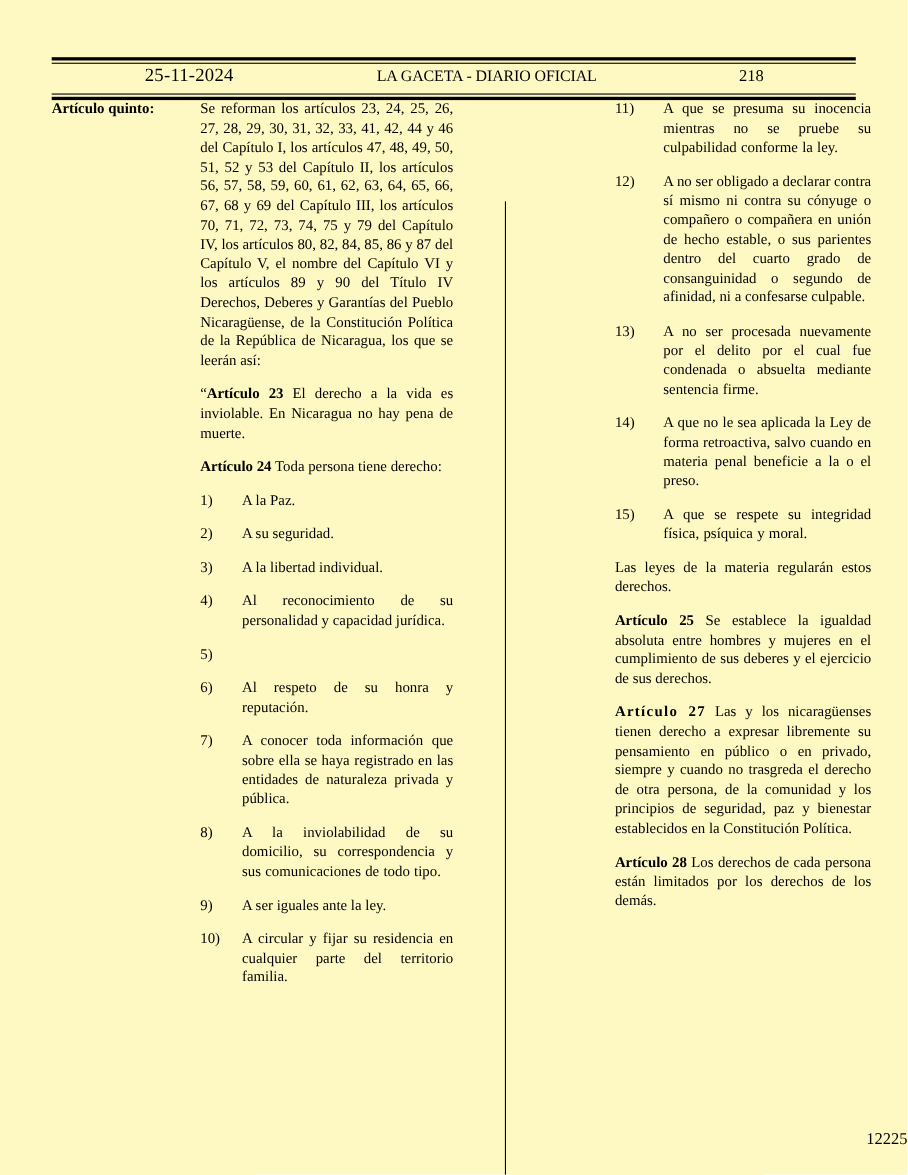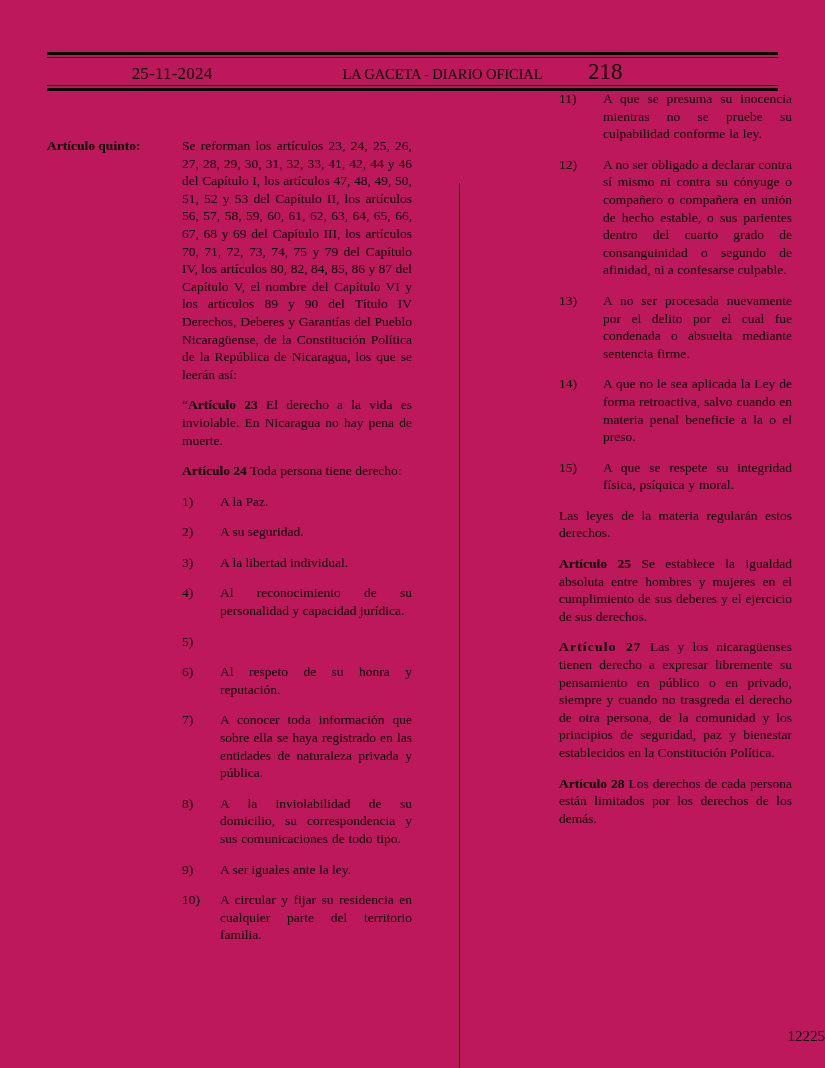--- a/index.html
+++ b/index.html
@@ -8,21 +8,21 @@
     background: #ffffff;
   }
   body {
     font-family: "Liberation Serif", "DejaVu Serif", serif;
     color: #000000;
   }
   #page {
     position: relative;
     width: 825px;
     height: 1068px;
-    background: #be185d;
+    background: #fef9c3;
     overflow: hidden;
     box-sizing: border-box;
   }
 
   
   .header-block {
     position: absolute;
     left: 47px;
     top: 52px;
     width: 731px;
@@ -53,36 +53,36 @@
     letter-spacing: 0.2px;
   }
   .header-title {
     flex: 1;
     text-align: center;
     font-size: 14.5px;
     letter-spacing: -0.1px;
   }
   .header-page {
     width: 190px;
-    font-size: 23px;
+    text-align: center;
+    font-size: 15px;
   }
 
   
   .columns {
     position: absolute;
     left: 47px;
     top: 90px;
     width: 731px;
   }
   .col-left {
     position: absolute;
     left: 0;
     top: 0;
     width: 365px;
-    margin-top: 47px;
   }
   .col-right {
     position: absolute;
     left: 512px;
     top: 0;
     width: 233px;
   }
   .col-divider {
     position: absolute;
     left: 412px;

